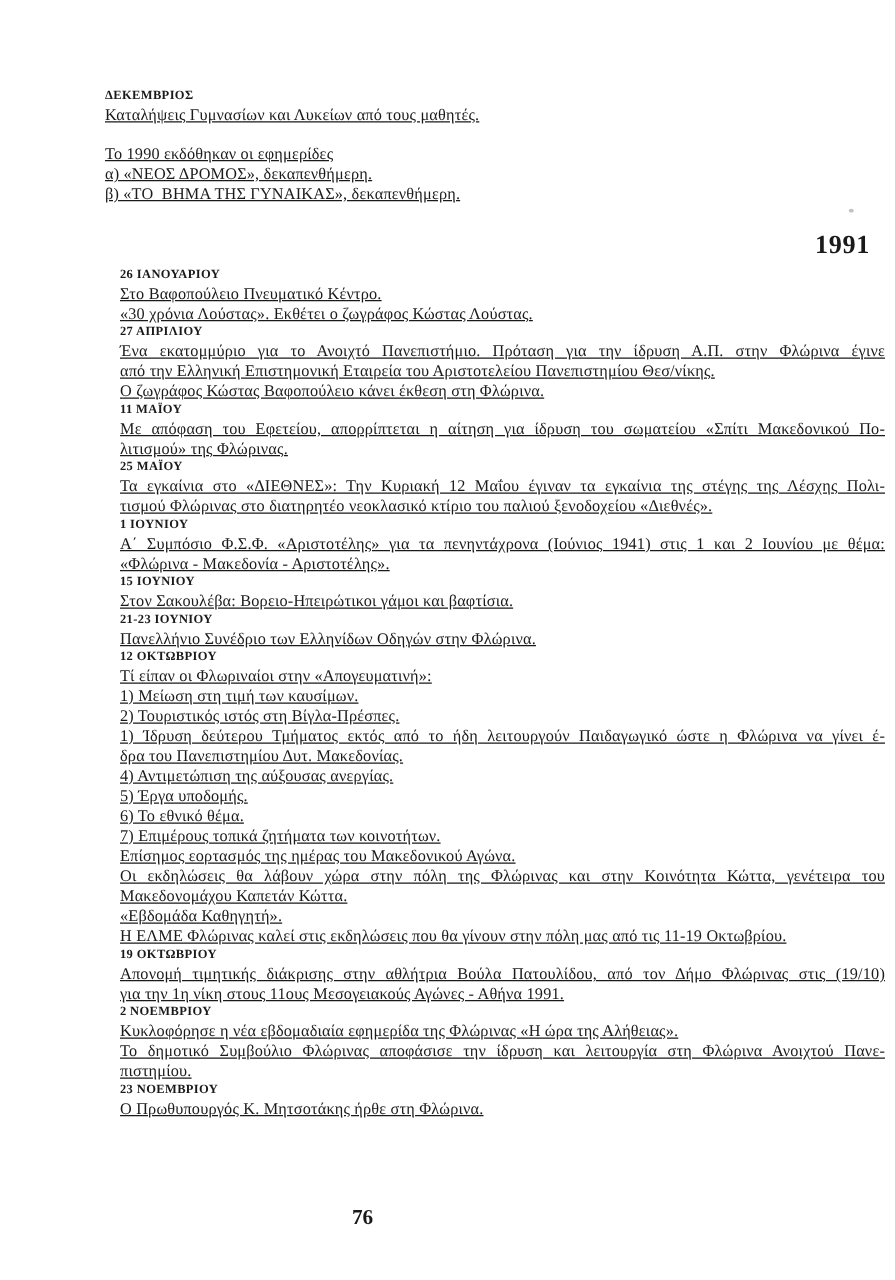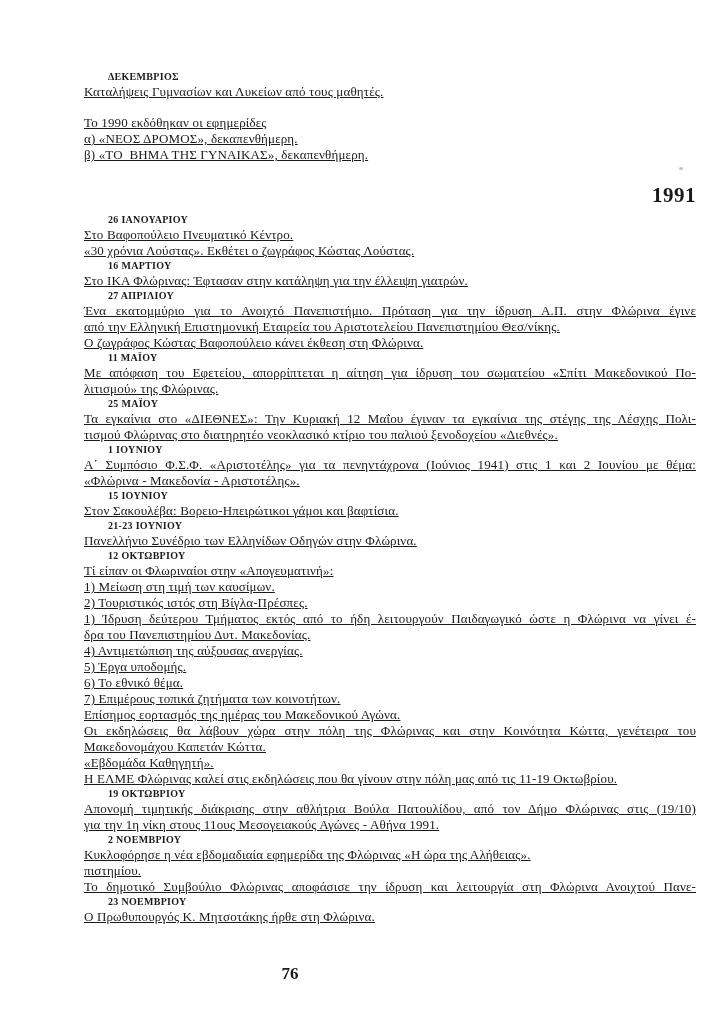--- a/index.html
+++ b/index.html
@@ -2,29 +2,29 @@
 <html><head>
   <meta charset="utf-8">
   <style>
     html, body { margin: 0; padding: 0; background: #ffffff; }
     body {
       width: 716px; height: 1024px; position: relative; overflow: hidden;
       font-family: "Liberation Serif", "DejaVu Serif", serif;
       color: #1a1a1a;
     }
     .page { position: absolute; left: 84px; top: 70px; width: 612px; }
-    .head { font-size: 10px; font-weight: bold; letter-spacing: 0.3px; line-height: 14px; height: 14px; white-space: nowrap; margin-left: 24px; }
+    .head { font-size: 10px; font-weight: bold; letter-spacing: 0.3px; line-height: 14px; height: 14px; white-space: nowrap; }
     .line { font-size: 13px; line-height: 16px; white-space: nowrap; letter-spacing: 0.15px; text-decoration: underline; }
     .justify { white-space: normal; text-align: justify; text-align-last: justify; }
     .gap { height: 15px; }
     .year {
       position: absolute; left: 0; right: 0; top: 113px; text-align: right;
       font-size: 21px; font-weight: bold; letter-spacing: 0.5px; padding-left: 34px;
     }
-    .sec2 { position: absolute; left: 0; top: 143px; width: 612px; }
+    .sec2 { position: absolute; left: 12px; top: 143px; width: 612px; }
     .pagenum {
       position: absolute; left: 0; width: 580px; top: 964px; text-align: center;
       font-size: 17px; font-weight: bold;
     }
     .speck { position: absolute; left: 679px; top: 167px; width: 4px; height: 3px; background: #9a9a9a; border-radius: 50%; opacity: 0.6; }
   </style>
 </head>
 <body>
 
 <div class="speck"></div>
@@ -39,24 +39,20 @@
     <div class="line" style="white-space:pre;">β) «ΤΟ  ΒΗΜΑ ΤΗΣ ΓΥΝΑΙΚΑΣ», δεκαπενθήμερη.</div>
   </div>
 
   <div class="year">1991</div>
 
   <div class="sec2" id="entries">
       <div>
         <div class="head">26 ΙΑΝΟΥΑΡΙΟΥ</div>
         <div class="line">Στο Βαφοπούλειο Πνευματικό Κέντρο.</div>
         <div class="line">«30 χρόνια Λούστας». Εκθέτει ο ζωγράφος Κώστας Λούστας.</div>
-      </div>
-      <div>
-        <div class="head">16 ΜΑΡΤΙΟΥ</div>
-        <div class="line">Στο ΙΚΑ Φλώρινας: Έφτασαν στην κατάληψη για την έλλειψη γιατρών.</div>
       </div>
       <div>
         <div class="head">27 ΑΠΡΙΛΙΟΥ</div>
         <div class="line justify">Ένα εκατομμύριο για το Ανοιχτό Πανεπιστήμιο. Πρόταση για την ίδρυση Α.Π. στην Φλώρινα έγινε</div>
         <div class="line">από την Ελληνική Επιστημονική Εταιρεία του Αριστοτελείου Πανεπιστημίου Θεσ/νίκης.</div>
         <div class="line">Ο ζωγράφος Κώστας Βαφοπούλειο κάνει έκθεση στη Φλώρινα.</div>
       </div>
       <div>
         <div class="head">11 ΜΑΪΟΥ</div>
         <div class="line justify">Με απόφαση του Εφετείου, απορρίπτεται η αίτηση για ίδρυση του σωματείου «Σπίτι Μακεδονικού Πο-</div>
@@ -98,22 +94,22 @@
         <div class="line">Η ΕΛΜΕ Φλώρινας καλεί στις εκδηλώσεις που θα γίνουν στην πόλη μας από τις 11-19 Οκτωβρίου.</div>
       </div>
       <div>
         <div class="head">19 ΟΚΤΩΒΡΙΟΥ</div>
         <div class="line justify">Απονομή τιμητικής διάκρισης στην αθλήτρια Βούλα Πατουλίδου, από τον Δήμο Φλώρινας στις (19/10)</div>
         <div class="line">για την 1η νίκη στους 11ους Μεσογειακούς Αγώνες - Αθήνα 1991.</div>
       </div>
       <div>
         <div class="head">2 ΝΟΕΜΒΡΙΟΥ</div>
         <div class="line">Κυκλοφόρησε η νέα εβδομαδιαία εφημερίδα της Φλώρινας «Η ώρα της Αλήθειας».</div>
+        <div class="line justify">Το δημοτικό Συμβούλιο Φλώρινας αποφάσισε την ίδρυση και λειτουργία στη Φλώρινα Ανοιχτού Πανε-</div>
         <div class="line">πιστημίου.</div>
-        <div class="line justify">Το δημοτικό Συμβούλιο Φλώρινας αποφάσισε την ίδρυση και λειτουργία στη Φλώρινα Ανοιχτού Πανε-</div>
       </div>
       <div>
         <div class="head">23 ΝΟΕΜΒΡΙΟΥ</div>
         <div class="line">Ο Πρωθυπουργός Κ. Μητσοτάκης ήρθε στη Φλώρινα.</div>
       </div>
     </div>
 </div>
 
 <div class="pagenum">76</div>
 

